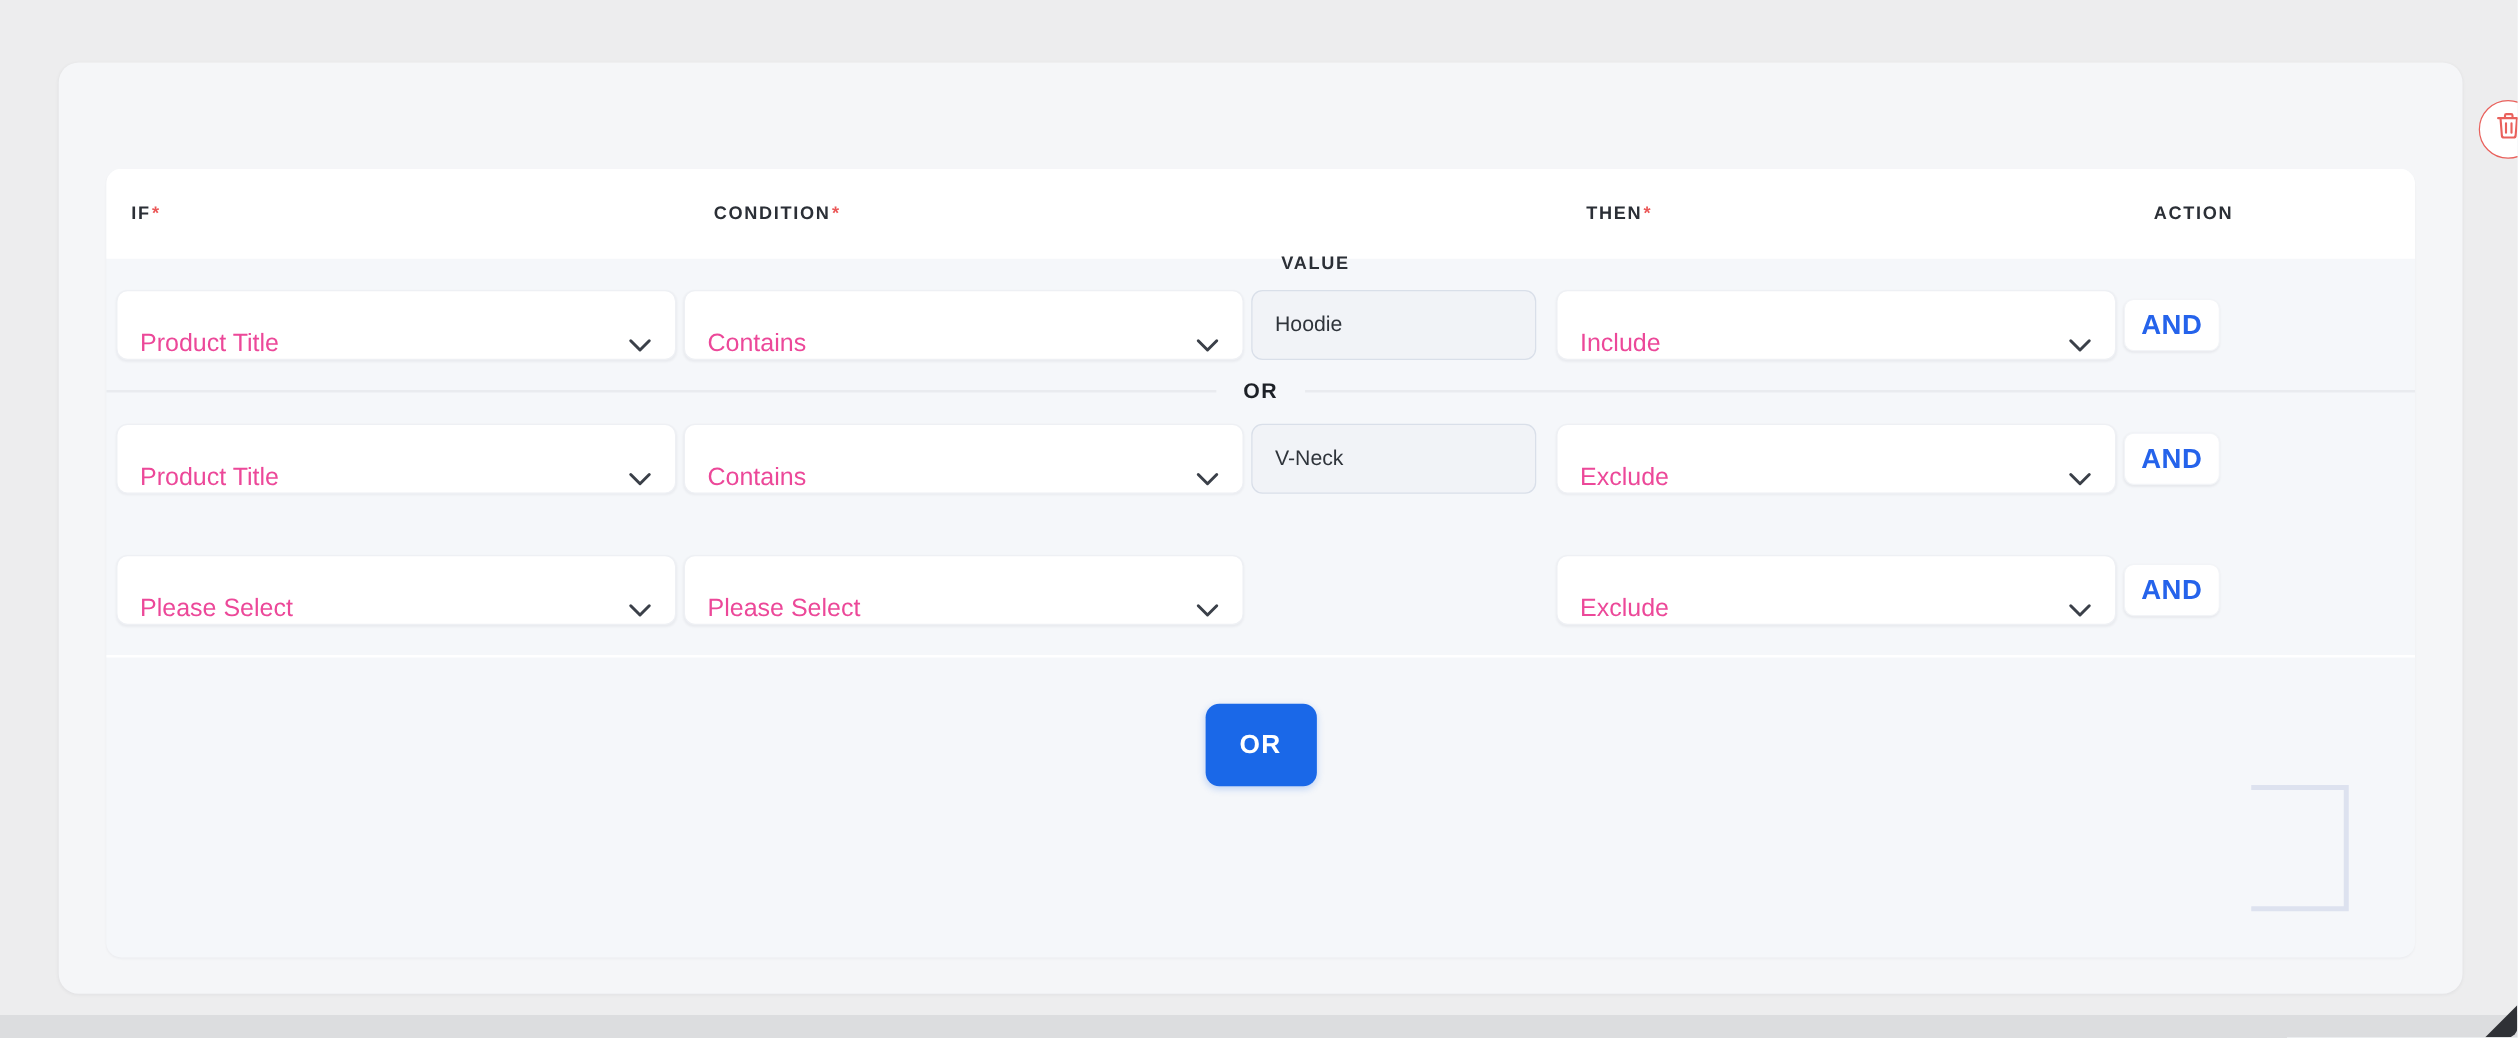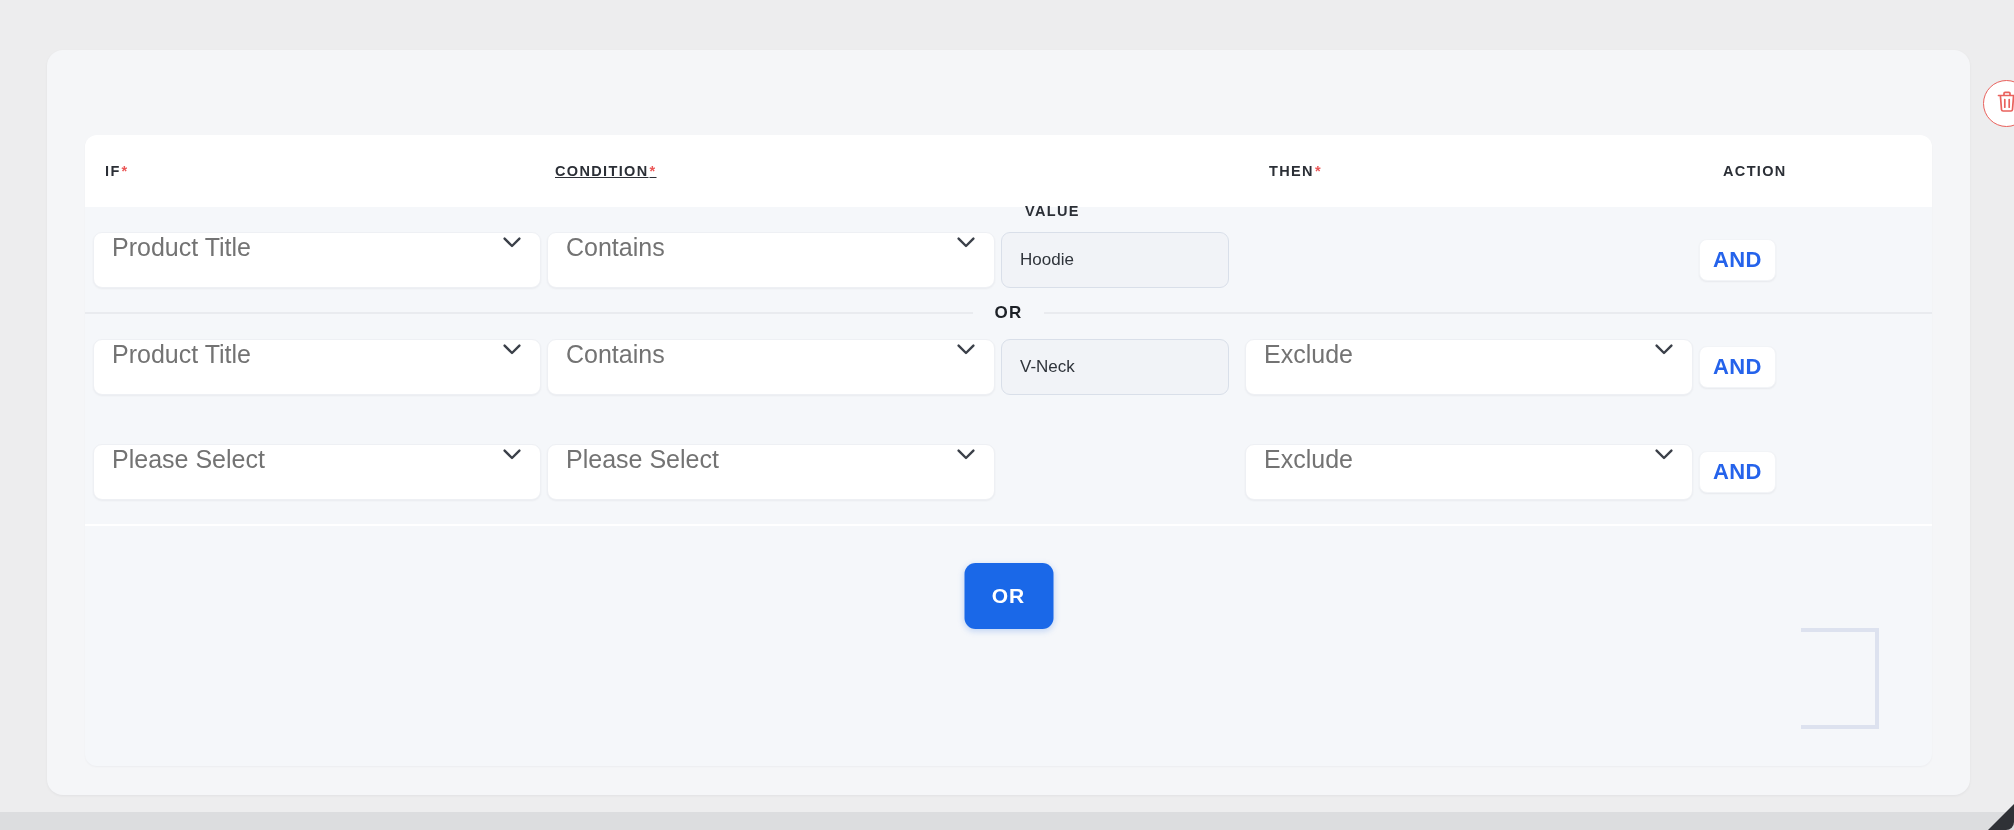--- a/index.html
+++ b/index.html
@@ -133,21 +133,21 @@
     font-size: 14.5px;
     font-weight: 700;
     letter-spacing: 1.35px;
     color: #2b2f36;
     white-space: nowrap;
   }
   .req { color: #eb5757; font-weight: 700; margin-left: 1px; }
 
   
   .c-if        { left: 20px;   }
-  .c-condition { left: 470px; text-decoration: underline;  }
+  .c-condition { left: 486px;  }
   .c-value     { left: 940px; margin-top: 40px;  }
   .c-then      { left: 1184px; }
   .c-action    { left: 1638px; }
 
   
   .rows-area { position: relative; }
   .row {
     position: relative;
     height: 105px;
   }
@@ -164,26 +164,26 @@
 
   
   .select {
     position: relative;
     height: 56px;
     background: #ffffff;
     border-radius: 9px;
     border: 1px solid #eef0f4;
     box-shadow: 0 1px 2px rgba(16,24,40,.05);
     display: flex;
-    align-items: flex-start;
+    align-items: flex-end;
     padding: 0 18px;
     box-sizing: border-box;
     cursor: pointer;
-    font-size: 25px;
-    color: #737373;
+    font-size: 20px;
+    color: #ec4899;
   }
   .select .sel-text {
     flex: 1;
     white-space: nowrap;
     overflow: hidden;
     text-overflow: ellipsis;
   }
   .chev-down {
     width: 20px;
     height: 20px;
@@ -336,20 +336,30 @@
             <span class="chev-down">
               <svg width="18" height="11" viewBox="0 0 18 11" fill="none">
                 <path d="M1.6 1.6 L9 9 L16.4 1.6" stroke="#3b4049" stroke-width="2.4" stroke-linecap="round" stroke-linejoin="round"></path>
               </svg>
             </span>
           </div>
         </div>
         <div class="cell value">
           <div class="text-input">Hoodie</div>
         </div>
+        <div class="cell then">
+          <div class="select">
+            <span class="sel-text">Include</span>
+            <span class="chev-down">
+              <svg width="18" height="11" viewBox="0 0 18 11" fill="none">
+                <path d="M1.6 1.6 L9 9 L16.4 1.6" stroke="#3b4049" stroke-width="2.4" stroke-linecap="round" stroke-linejoin="round"></path>
+              </svg>
+            </span>
+          </div>
+        </div>
         <div class="cell action">
           <div class="and-btn">AND</div>
         </div>
       </div>
 
       <div class="or-divider">
         <span class="or-chip">OR</span>
       </div>
 
       <div class="row">

